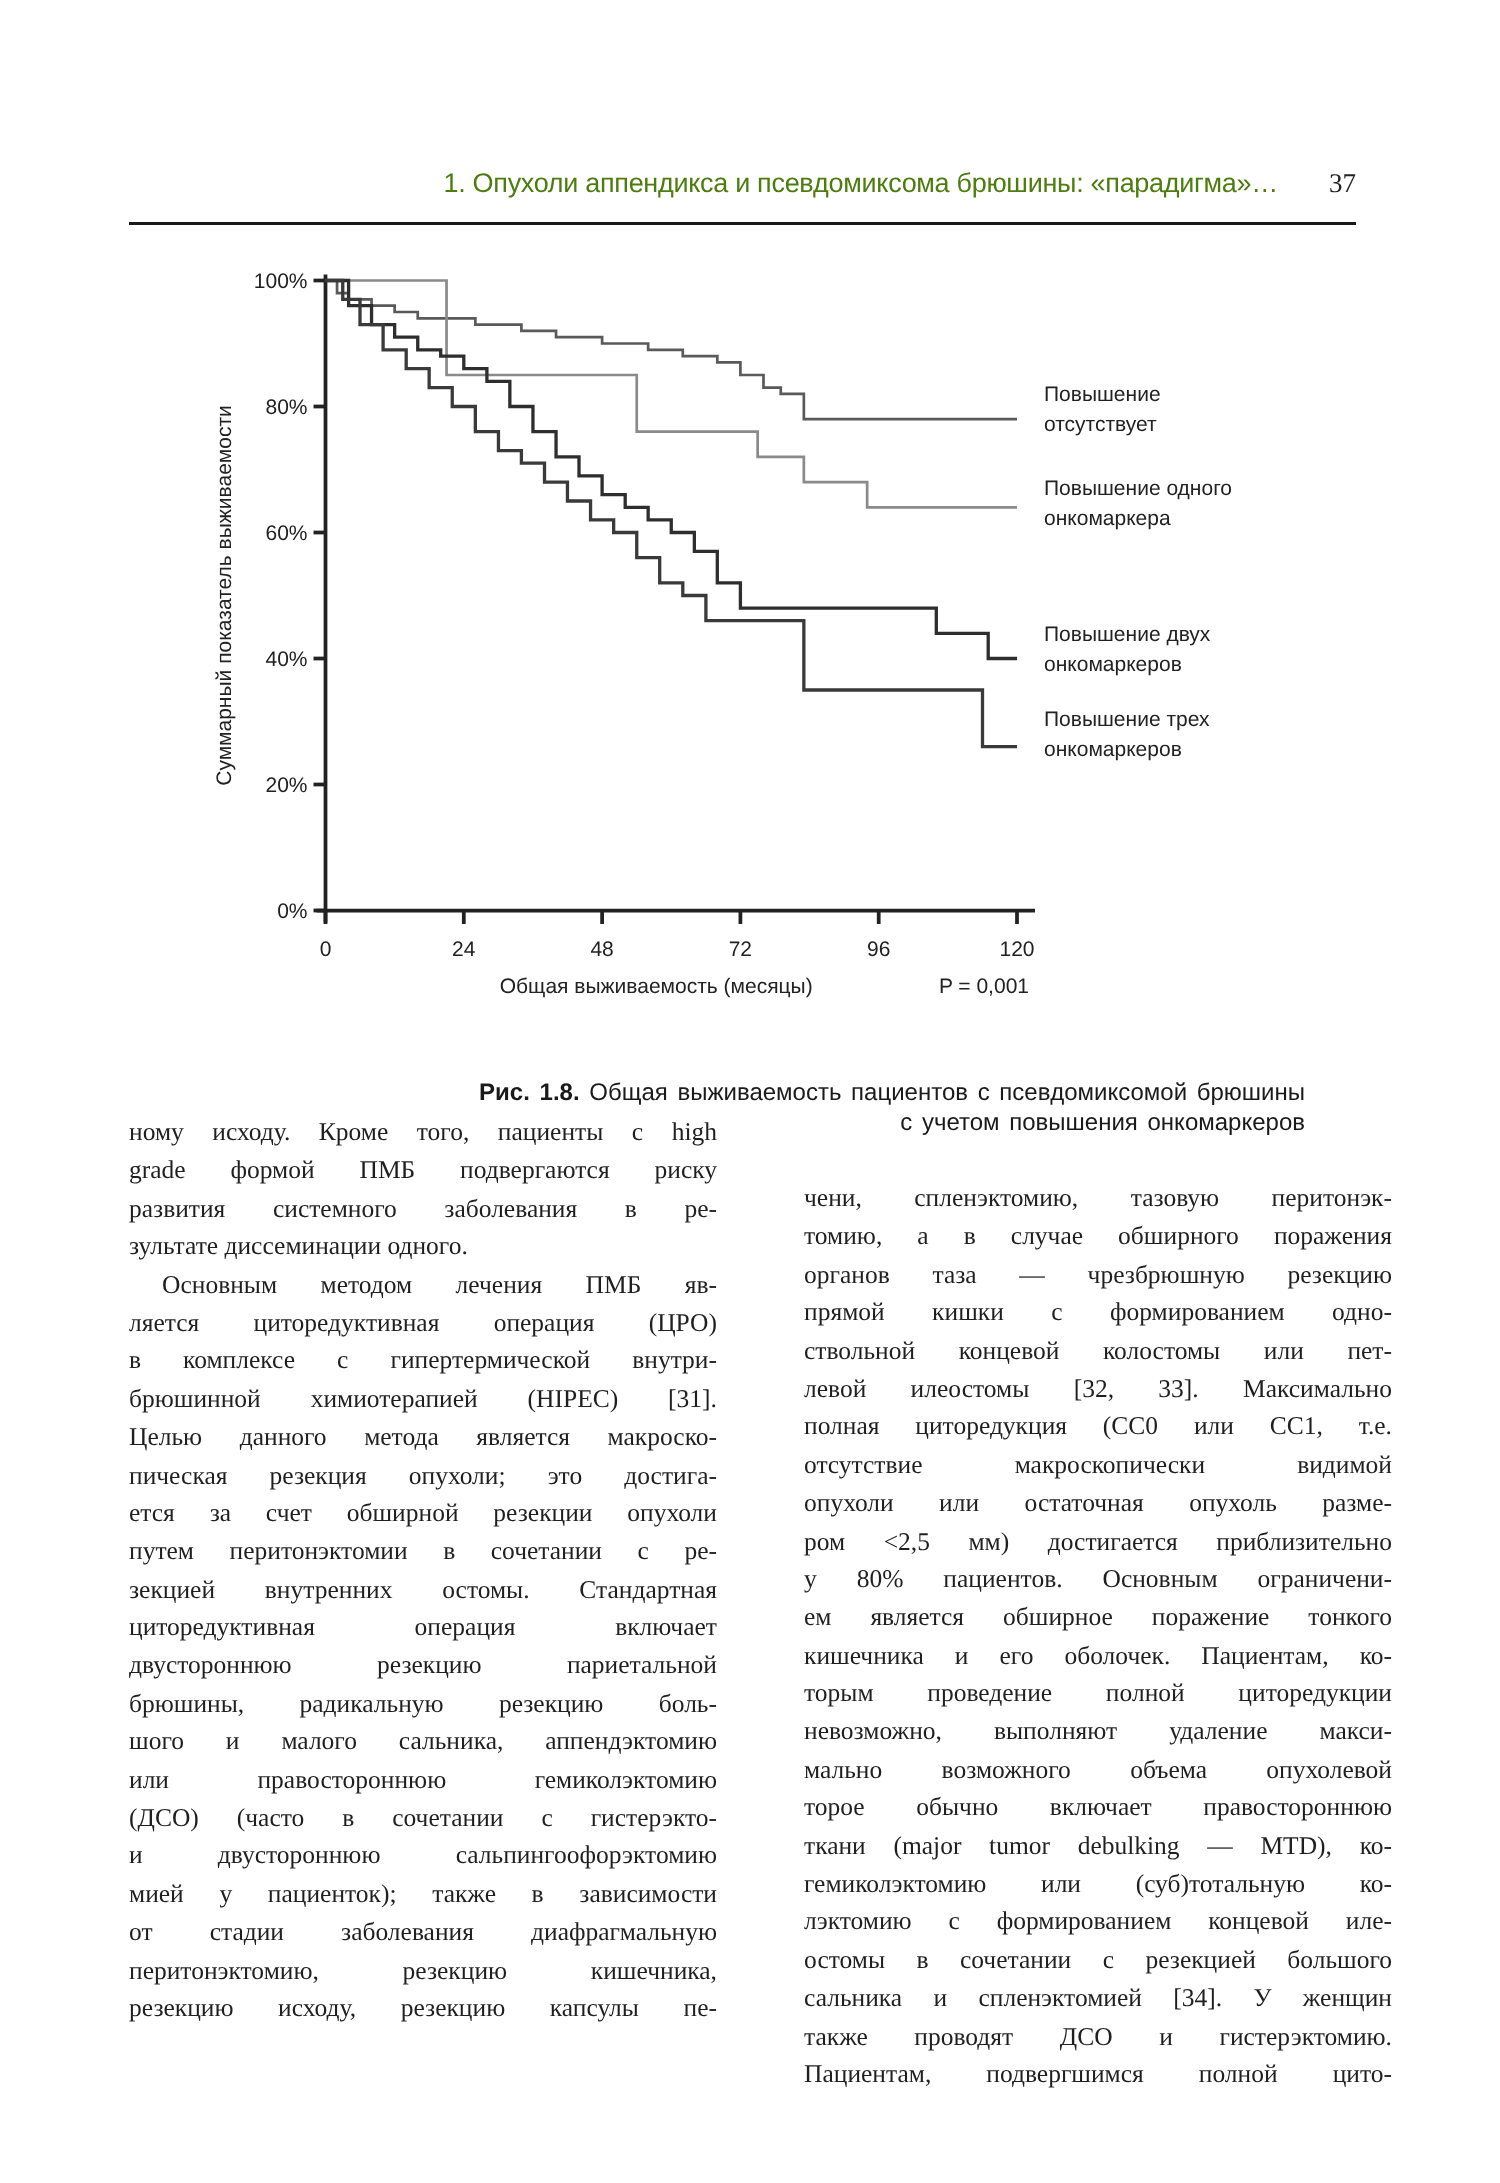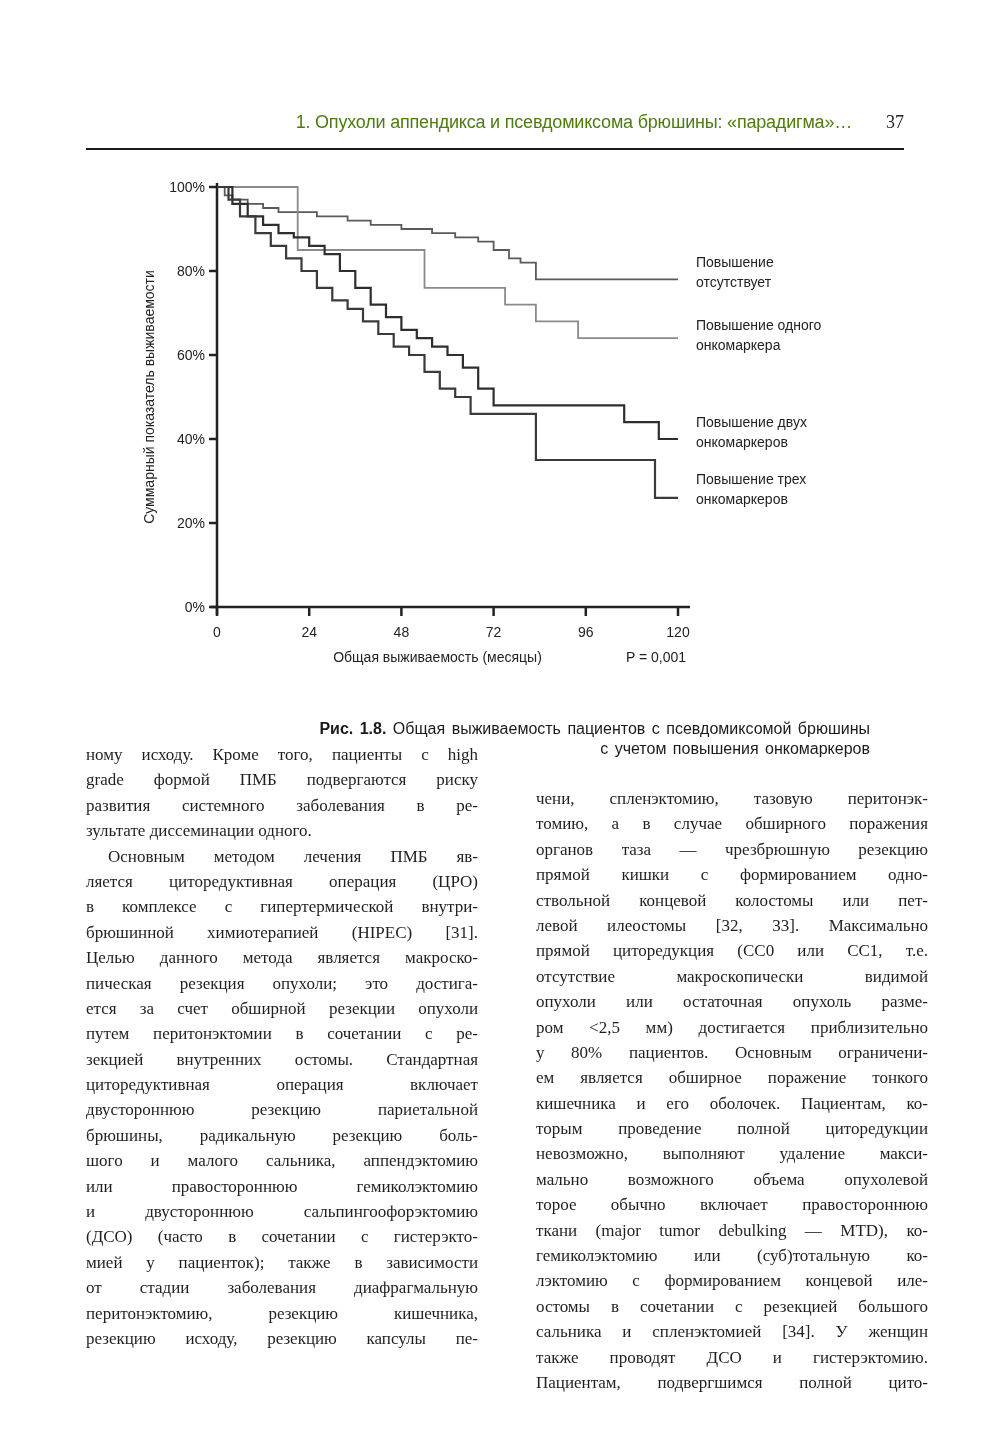--- a/index.html
+++ b/index.html
@@ -114,37 +114,37 @@
       <span class="line">Целью данного метода является макроско-</span>
       <span class="line">пическая резекция опухоли; это достига-</span>
       <span class="line">ется за счет обширной резекции опухоли</span>
       <span class="line">путем перитонэктомии в сочетании с ре-</span>
       <span class="line">зекцией внутренних остомы. Стандартная</span>
       <span class="line">циторедуктивная операция включает</span>
       <span class="line">двустороннюю резекцию париетальной</span>
       <span class="line">брюшины, радикальную резекцию боль-</span>
       <span class="line">шого и малого сальника, аппендэктомию</span>
       <span class="line">или правостороннюю гемиколэктомию</span>
+      <span class="line">(ДСО) (часто в сочетании с гистерэкто-</span>
       <span class="line">и двустороннюю сальпингоофорэктомию</span>
-      <span class="line">(ДСО) (часто в сочетании с гистерэкто-</span>
       <span class="line">мией у пациенток); также в зависимости</span>
       <span class="line">от стадии заболевания диафрагмальную</span>
       <span class="line">перитонэктомию, резекцию кишечника,</span>
       <span class="line">резекцию исходу, резекцию капсулы пе-</span>
     </p>
   </div>
 <div class="col right" id="col-right">
     <p>
       <span class="line">чени, спленэктомию, тазовую перитонэк-</span>
       <span class="line">томию, а в случае обширного поражения</span>
       <span class="line">органов таза — чрезбрюшную резекцию</span>
       <span class="line">прямой кишки с формированием одно-</span>
       <span class="line">ствольной концевой колостомы или пет-</span>
       <span class="line">левой илеостомы [32, 33]. Максимально</span>
-      <span class="line">прямой циторедукция (СС0 или СС1, т.е.</span>
+      <span class="line">полная циторедукция (СС0 или СС1, т.е.</span>
       <span class="line">отсутствие макроскопически видимой</span>
       <span class="line">опухоли или остаточная опухоль разме-</span>
       <span class="line">ром &lt;2,5 мм) достигается приблизительно</span>
       <span class="line">у 80% пациентов. Основным ограничени-</span>
       <span class="line">ем является обширное поражение тонкого</span>
       <span class="line">кишечника и его оболочек. Пациентам, ко-</span>
       <span class="line">торым проведение полной циторедукции</span>
       <span class="line">невозможно, выполняют удаление макси-</span>
       <span class="line">мально возможного объема опухолевой</span>
       <span class="line">торое обычно включает правостороннюю</span>

